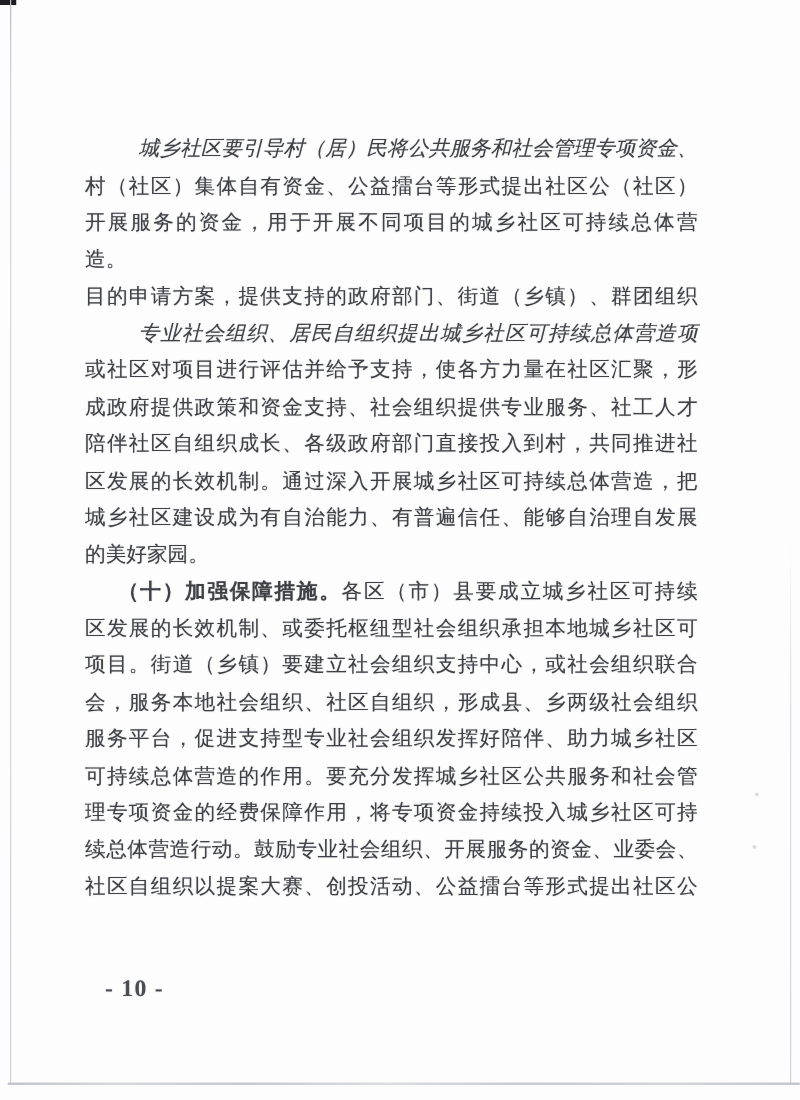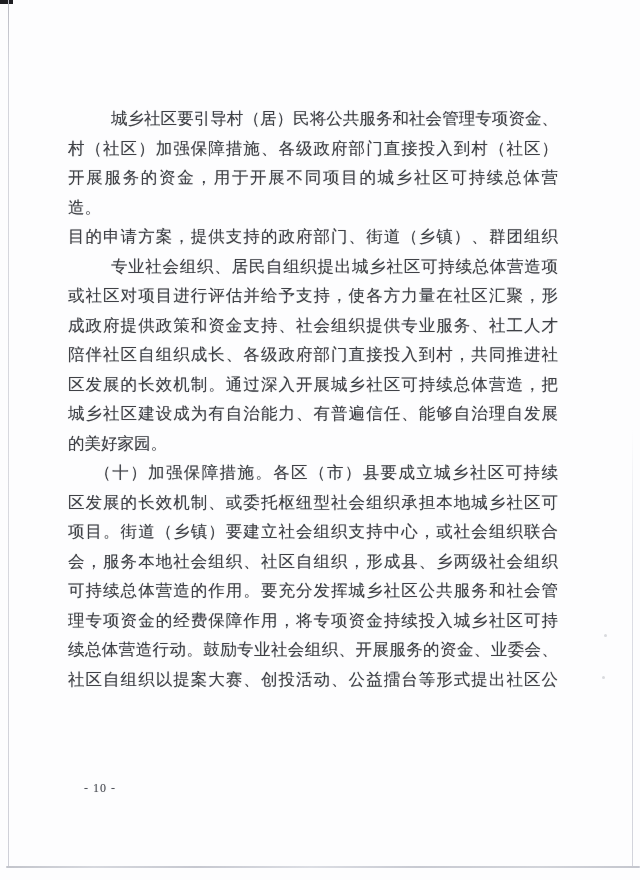--- a/index.html
+++ b/index.html
@@ -66,49 +66,50 @@
     height: 29.5px;
     line-height: 29.5px;
     text-align: justify;
     text-align-last: justify;
     white-space: nowrap;
   }
   .ln.para-end {
     text-align: left;
     text-align-last: left;
   }
-  .ln.ind-a { text-indent: 2.6em; }
+  .ln.ind-a { text-indent: 2.6em; font-style: italic; }
   .ln.ind-b { text-indent: 1.6em; }
-  .ln b { font-weight: normal; }
+  .ln b { font-weight: bold; }
 
   .page-number {
     position: absolute;
     left: 84px;
     top: 781px;
-    font-size: 12px;
+    font-size: 19px;
     letter-spacing: 1px;
     color: #4a4d54;
     text-shadow: 0 0 1px rgba(74, 77, 84, 0.3);
+    font-weight: bold;
   }
 </style>
 </head>
 <body>
 
 <div class="corner-mark"></div>
 <div class="edge-left"></div>
 <div class="edge-right"></div>
 <div class="edge-bottom"></div>
 <div class="speck s1"></div>
 <div class="speck s2"></div>
 
 <div class="textblock">
 
   <div>
     <div class="ln ind-a">城乡社区要引导村（居）民将公共服务和社会管理专项资金、</div>
-    <div class="ln">村（社区）加强保障措施、各级政府部门直接投入到村（社区）</div>
+    <div class="ln">村（社区）集体自有资金、公益擂台等形式提出社区公（社区）</div>
     <div class="ln">开展服务的资金，用于开展不同项目的城乡社区可持续总体营</div>
     <div class="ln para-end">造。</div>
   </div>
 
   <div>
     <div class="ln">目的申请方案，提供支持的政府部门、街道（乡镇）、群团组织</div>
     <div class="ln ind-a">专业社会组织、居民自组织提出城乡社区可持续总体营造项</div>
     <div class="ln">或社区对项目进行评估并给予支持，使各方力量在社区汇聚，形</div>
     <div class="ln">成政府提供政策和资金支持、社会组织提供专业服务、社工人才</div>
     <div class="ln">陪伴社区自组织成长、各级政府部门直接投入到村，共同推进社</div>
@@ -117,20 +118,21 @@
     <div class="ln para-end">的美好家园。</div>
   </div>
 
   <div>
     <div class="ln ind-b">
       <b>（十）加强保障措施。</b><span>各区（市）县要成立城乡社区可持续</span>
     </div>
     <div class="ln">区发展的长效机制、或委托枢纽型社会组织承担本地城乡社区可</div>
     <div class="ln">项目。街道（乡镇）要建立社会组织支持中心，或社会组织联合</div>
     <div class="ln">会，服务本地社会组织、社区自组织，形成县、乡两级社会组织</div>
+    <div class="ln">服务平台，促进支持型专业社会组织发挥好陪伴、助力城乡社区</div>
     <div class="ln">可持续总体营造的作用。要充分发挥城乡社区公共服务和社会管</div>
     <div class="ln">理专项资金的经费保障作用，将专项资金持续投入城乡社区可持</div>
     <div class="ln">续总体营造行动。鼓励专业社会组织、开展服务的资金、业委会、</div>
     <div class="ln">社区自组织以提案大赛、创投活动、公益擂台等形式提出社区公</div>
   </div>
 
 </div>
 
 <div class="page-number">- 10 -</div>
 

